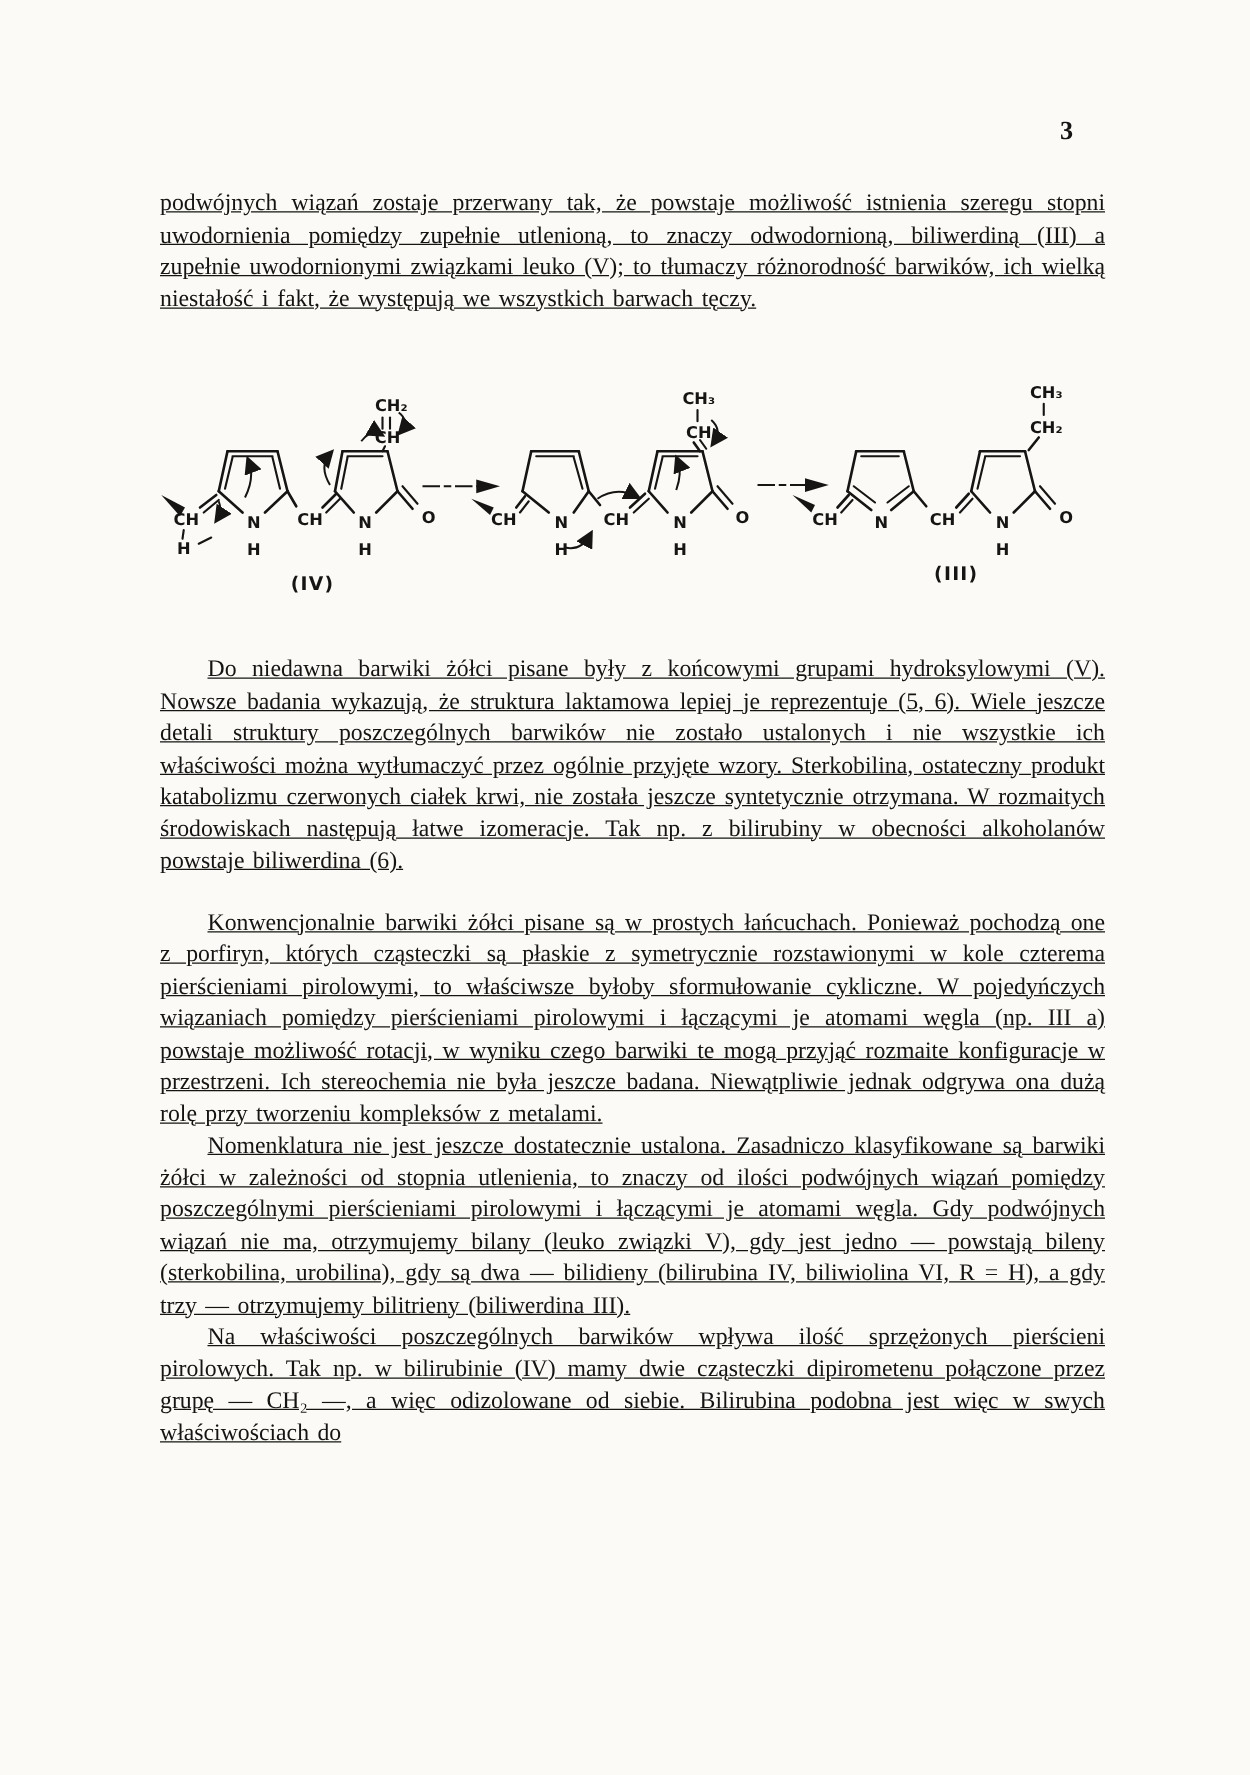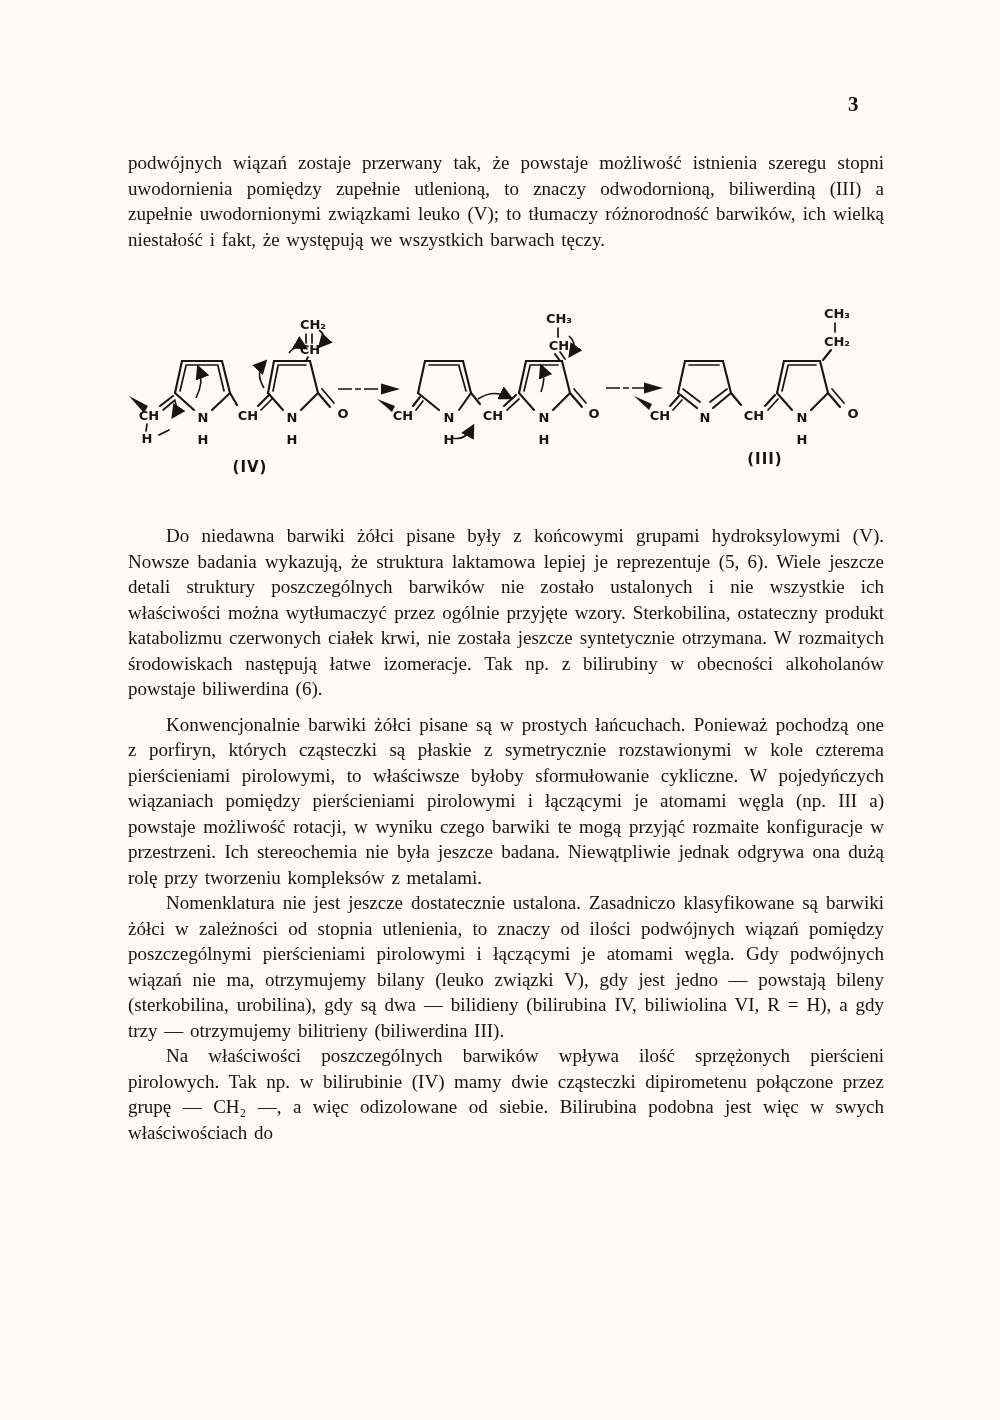--- a/index.html
+++ b/index.html
@@ -17,23 +17,24 @@
     font-size:21px;font-weight:bold;letter-spacing:.5px;
   }
   .text-block{
     position:absolute;left:128px;top:150px;width:756px;
   }
   .text-block p{
     margin:0;padding:0;
     font-size:19px;line-height:25.5px;
     text-align:justify;
     word-spacing:2px;
+    text-decoration:underline;
   }
   .text-block p.indent{text-indent:38px;}
-  .text-block p.sp-before{margin-top:10px;}
+  .text-block p.sp-before{margin-top:24px;}
   .figure{
     margin:44px 0 37px -6px;
     width:790px;height:190px;
   }
   svg text{
     font-family:"DejaVu Sans","Liberation Sans",sans-serif;
     font-weight:bold;
     fill:#161514;
   }
   .atom{font-size:13px;}

